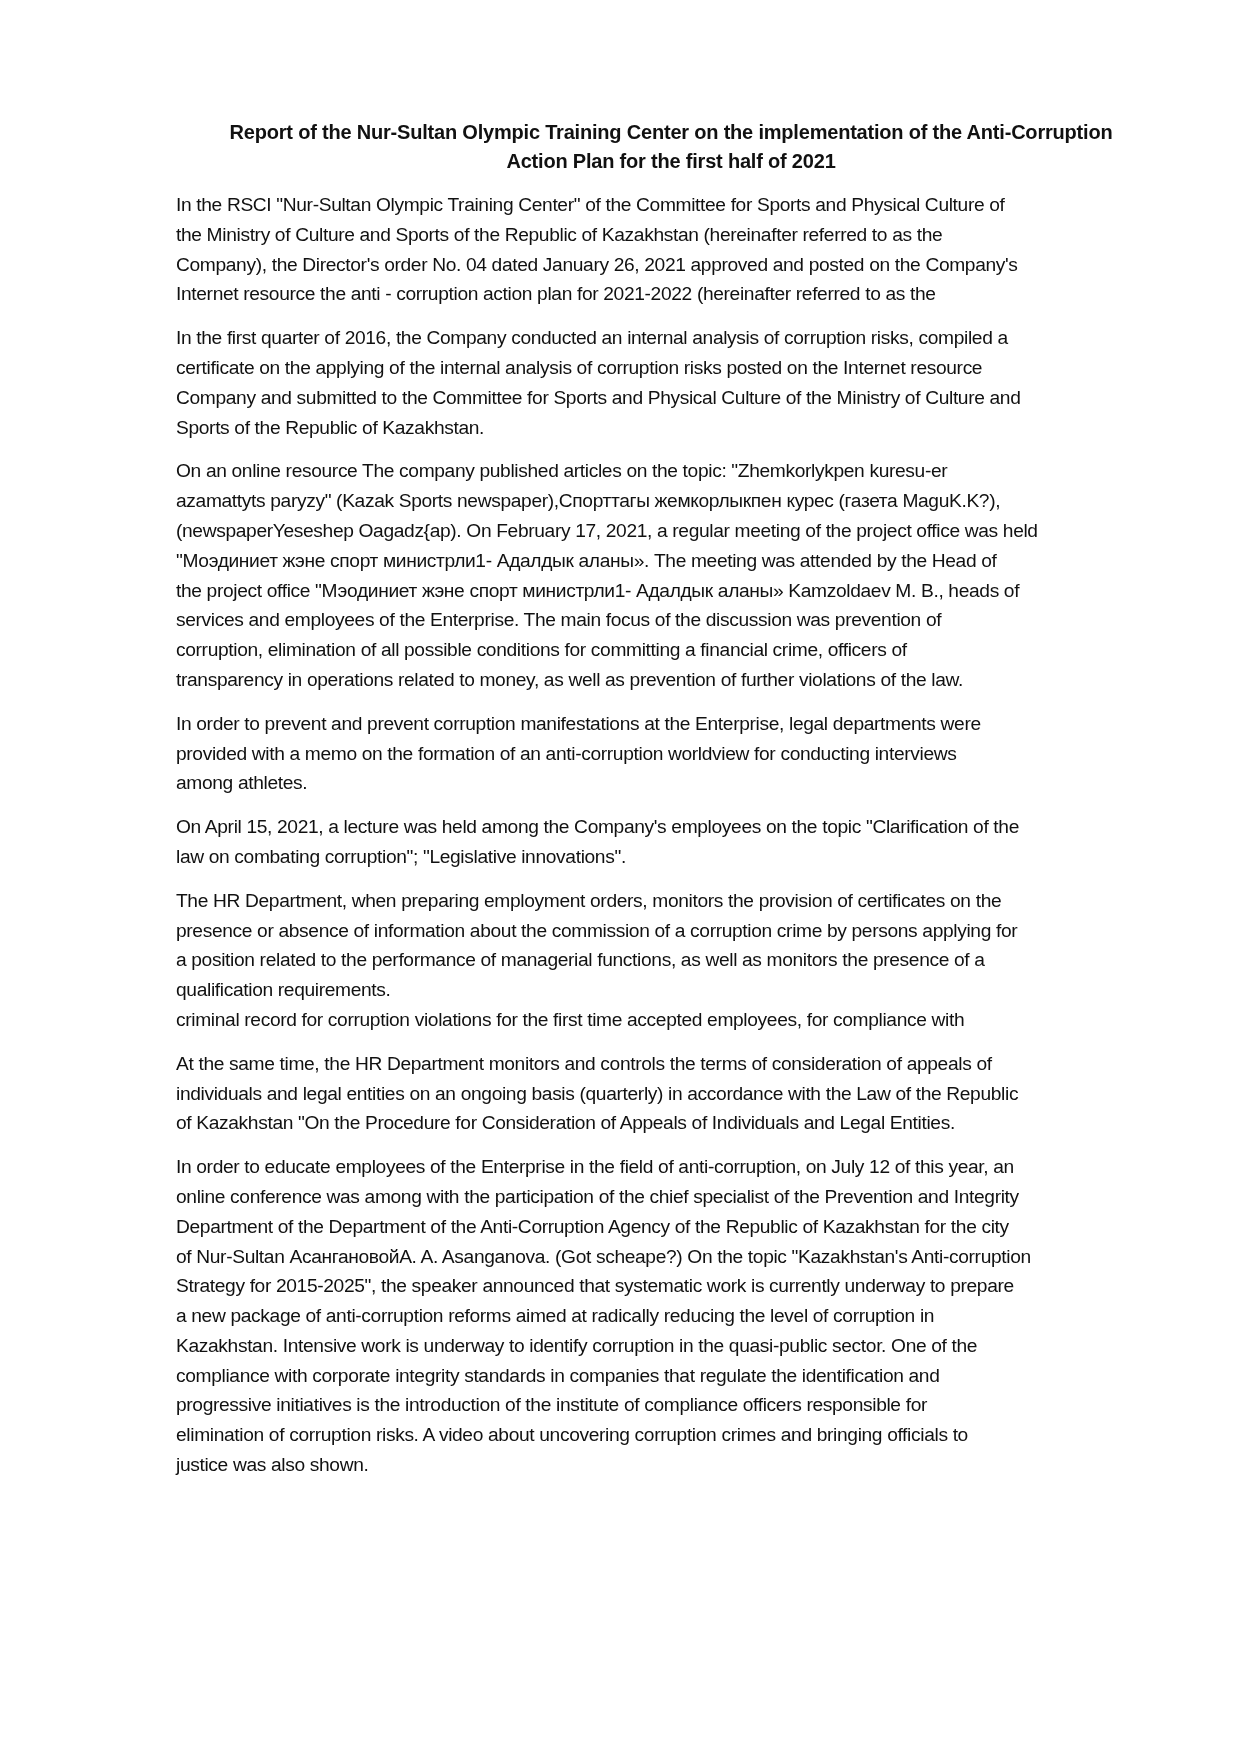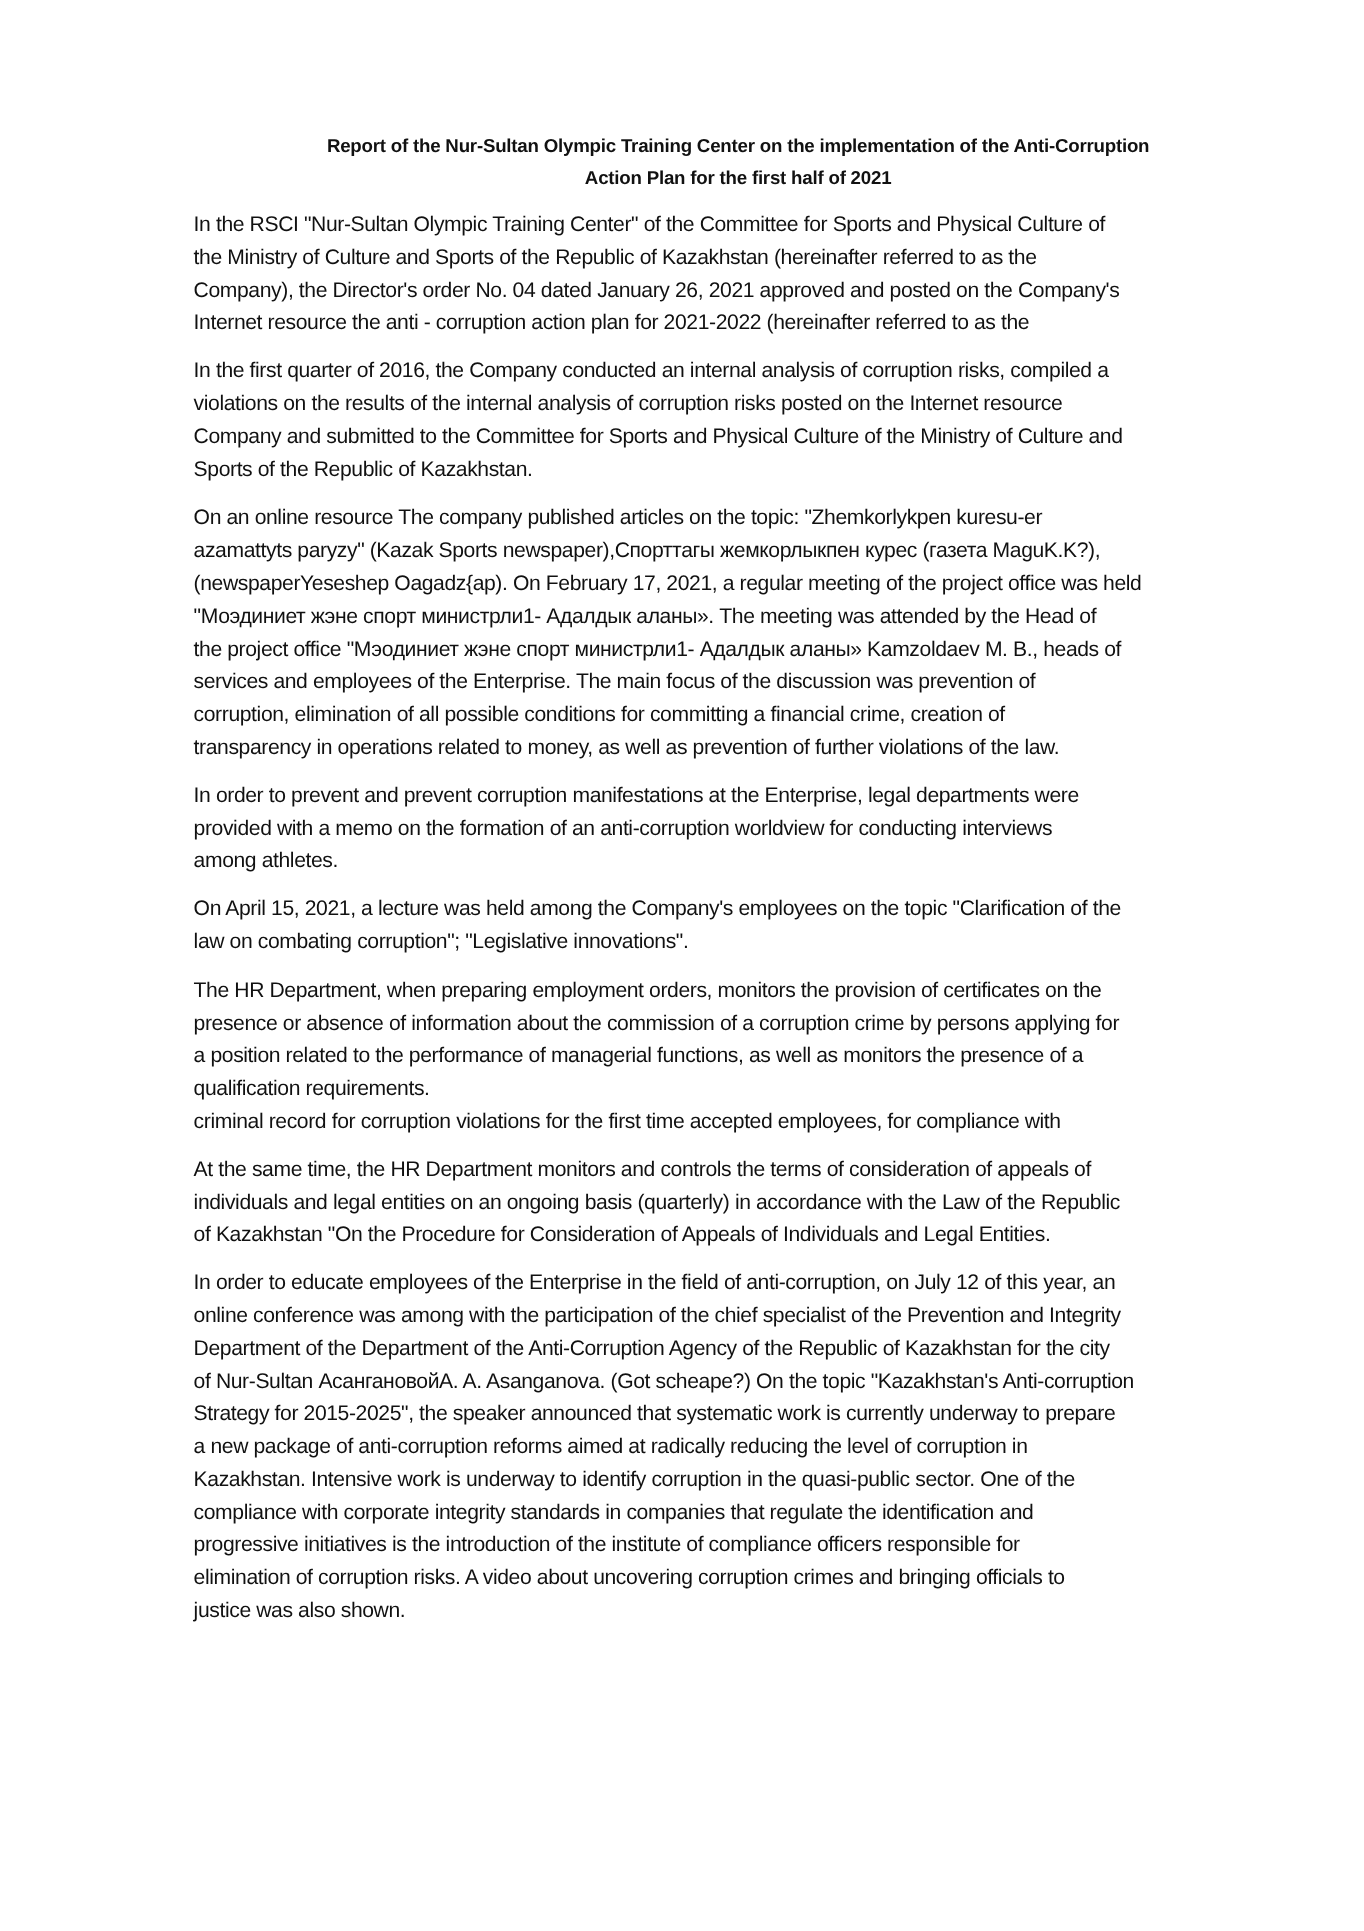--- a/index.html
+++ b/index.html
@@ -17,21 +17,21 @@
     }
     .page {
       position: absolute;
       left: 176px;
       top: 118px;
       width: 990px;
     }
     .title {
       text-align: center;
       font-weight: bold;
-      font-size: 17px;
+      font-size: 20px;
       line-height: 29px;
       margin: 0 0 14px 0;
       letter-spacing: -0.2px;
     }
     .title .line { display: block; }
     .para {
       font-size: 19.2px;
       line-height: 29.8px;
       margin: 0 0 14px 0;
       letter-spacing: -0.35px;
@@ -50,33 +50,33 @@
 
   <p class="para">
     <span class="line">In the RSCI "Nur-Sultan Olympic Training Center" of the Committee for Sports and Physical Culture of</span>
     <span class="line">the Ministry of Culture and Sports of the Republic of Kazakhstan (hereinafter referred to as the</span>
     <span class="line">Company), the Director's order No. 04 dated January 26, 2021 approved and posted on the Company's</span>
     <span class="line">Internet resource the anti - corruption action plan for 2021-2022 (hereinafter referred to as the</span>
   </p>
 
   <p class="para">
     <span class="line">In the first quarter of 2016, the Company conducted an internal analysis of corruption risks, compiled a</span>
-    <span class="line">violations on the results of the internal analysis of corruption risks posted on the Internet resource</span>
+    <span class="line">certificate on the applying of the internal analysis of corruption risks posted on the Internet resource</span>
     <span class="line">Company and submitted to the Committee for Sports and Physical Culture of the Ministry of Culture and</span>
     <span class="line">Sports of the Republic of Kazakhstan.</span>
   </p>
 
   <p class="para">
     <span class="line">On an online resource The company published articles on the topic: "Zhemkorlykpen kuresu-er</span>
     <span class="line">azamattyts paryzy" (Kazak Sports newspaper),Спорттагы жемкорлыкпен курес (газета MaguK.K?),</span>
     <span class="line">(newspaperYeseshep Oagadz{ap). On February 17, 2021, a regular meeting of the project office was held</span>
     <span class="line">"Моэдиниет жэне спорт министрли1- Адалдык аланы». The meeting was attended by the Head of</span>
     <span class="line">the project office "Мэодиниет жэне спорт министрли1- Адалдык аланы» Kamzoldaev M. B., heads of</span>
     <span class="line">services and employees of the Enterprise. The main focus of the discussion was prevention of</span>
-    <span class="line">corruption, elimination of all possible conditions for committing a financial crime, creation of</span>
+    <span class="line">corruption, elimination of all possible conditions for committing a financial crime, officers of</span>
     <span class="line">transparency in operations related to money, as well as prevention of further violations of the law.</span>
   </p>
 
 
   <p class="para">
     <span class="line">In order to prevent and prevent corruption manifestations at the Enterprise, legal departments were</span>
     <span class="line">provided with a memo on the formation of an anti-corruption worldview for conducting interviews</span>
     <span class="line">among athletes.</span>
   </p>
 

